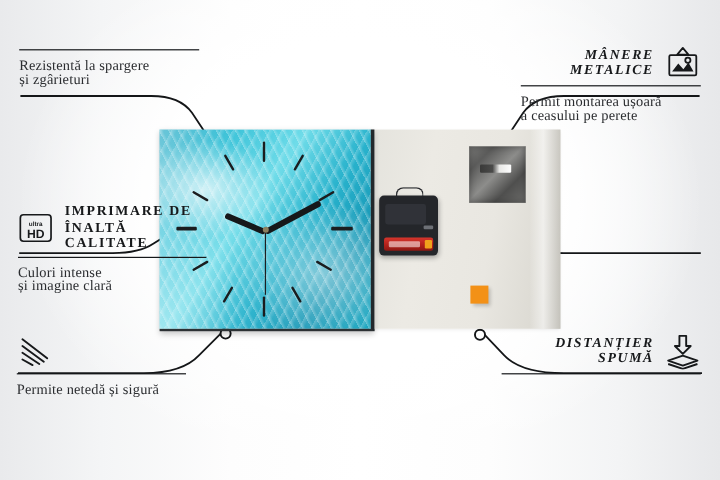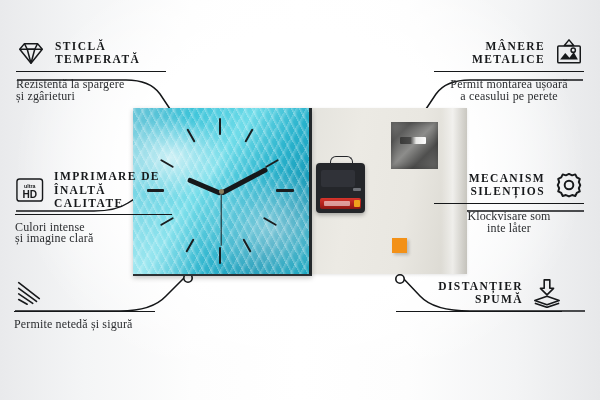--- a/index.html
+++ b/index.html
@@ -20,27 +20,27 @@
   
   .callout{position:absolute;}
   .callout .row{display:flex;align-items:center;gap:9px;}
   .callout.right .row{justify-content:flex-end;}
   .ico{width:30px;height:30px;flex:0 0 30px;display:block;}
   .head{
     font-size:11.5px;font-weight:700;letter-spacing:1.4px;
     color:#17191b;line-height:13.5px;text-transform:uppercase;
     white-space:pre-line;
   }
-  .callout.right .head{text-align:right;}
+  .callout.right .head{text-align:right;font-style:italic;}
   .rule{height:1.4px;background:#151719;margin-top:3px;}
   .sub{
     font-size:12px;line-height:11.4px;color:#2b2d30;
     margin-top:7px;white-space:pre-line;letter-spacing:.15px;
   }
-  .callout.right .sub{text-align:center;}
+  .callout.right .sub{text-align:left;}
 
   
   #product{position:absolute;left:133px;top:108px;width:334px;height:166px;}
   #backpanel{
     position:absolute;left:175px;top:0;width:159px;height:166px;
     background:linear-gradient(100deg,#e4e3dd 0%,#eceae4 30%,#e9e7e1 62%,#dcdad3 88%,#cfcdc6 100%);
     box-shadow:0 1px 3px rgba(0,0,0,.10);
   }
   #panel-sheen{
     position:absolute;right:0;top:0;width:26px;height:100%;
@@ -168,33 +168,20 @@
       <div class="mk" style="left:57px;top:20px;width:2px;height:15px;transform:rotate(-30deg);"></div>
 
       <div id="hand-h"></div>
       <div id="hand-m"></div>
       <div id="hand-s"></div>
       <div id="pin"></div>
     </div>
   </div>
 
   <div class="callout left" style="left:16px;top:38px;width:150px;">
-    <div class="row">
-      <svg class="ico" viewBox="0 0 32 32">
-        <g fill="none" stroke="#17191b" stroke-width="1.6" stroke-linejoin="round">
-          <path d="M4 12 L9 6 H23 L28 12 L16 27 Z"></path>
-          <path d="M4 12 H28"></path>
-            <path d="M9 6 L12 12 L16 27"></path>
-            <path d="M23 6 L20 12 L16 27"></path>
-            <path d="M12 12 H20"></path>
-        </g>
-      </svg>
-      <div class="head">STICLĂ
-TEMPERATĂ</div>
-    </div>
     <div class="rule"></div>
     <div class="sub">Rezistentă la spargere
 și zgârieturi</div>
   </div>
 
   <div class="callout left" style="left:15px;top:170px;width:157px;">
     <div class="row">
       <svg class="ico" viewBox="0 0 34 32">
         <rect x="2.2" y="3.5" width="29" height="25" rx="3" fill="none" stroke="#17191b" stroke-width="1.6"></rect>
         <text x="16.7" y="14" font-family="Liberation Sans, sans-serif" font-size="6" font-weight="700" fill="#17191b" text-anchor="middle">ultra</text>
@@ -234,37 +221,22 @@
           <path d="M6.5 23 L12 16 L16.5 21 L21 15 L25.5 23 Z" fill="#17191b" stroke="none"></path>
           <circle cx="20.5" cy="13" r="2.3"></circle>
         </g>
       </svg>
     </div>
     <div class="rule"></div>
     <div class="sub">Permit montarea ușoară
 a ceasului pe perete</div>
   </div>
 
-  <div class="callout right" style="left:434px;top:170px;width:150px;">
-    <div class="row">
-      <div class="head">MECANISM
-SILENȚIOS</div>
-      <svg class="ico" viewBox="0 0 32 32">
-        <g fill="none" stroke="#17191b" stroke-width="2.1" stroke-linejoin="round">
-          <path d="M16 4.2 l3.3 1.5 3.4 -1 1.6 3.2 3.2 1.6 -1 3.4 1.5 3.3 -1.5 3.3 1 3.4 -3.2 1.6 -1.6 3.2 -3.4 -1 -3.3 1.5 -3.3 -1.5 -3.4 1 -1.6 -3.2 -3.2 -1.6 1 -3.4 -1.5 -3.3 1.5 -3.3 -1 -3.4 3.2 -1.6 1.6 -3.2 3.4 1 Z"></path>
-          <circle cx="16" cy="16" r="4.6"></circle>
-        </g>
-      </svg>
-    </div>
-    <div class="rule"></div>
-    <div class="sub">Klockvisare som
-inte låter</div>
-  </div>
-
-  <div class="callout right" style="left:396px;top:278px;width:166px;">
+
+  <div class="callout right" style="left:418px;top:278px;width:166px;">
     <div class="row">
       <div class="head">DISTANȚIER
 SPUMĂ</div>
       <svg class="ico" viewBox="0 0 32 32">
         <g fill="none" stroke="#17191b" stroke-width="1.7" stroke-linejoin="round">
           <path d="M13 2 H19 V11 H23 L16 18 L9 11 H13 Z"></path>
           <path d="M16 19.5 L29 24 L16 28.5 L3 24 Z"></path>
           <path d="M3 27 L16 31.3 L29 27"></path>
         </g>
       </svg>

